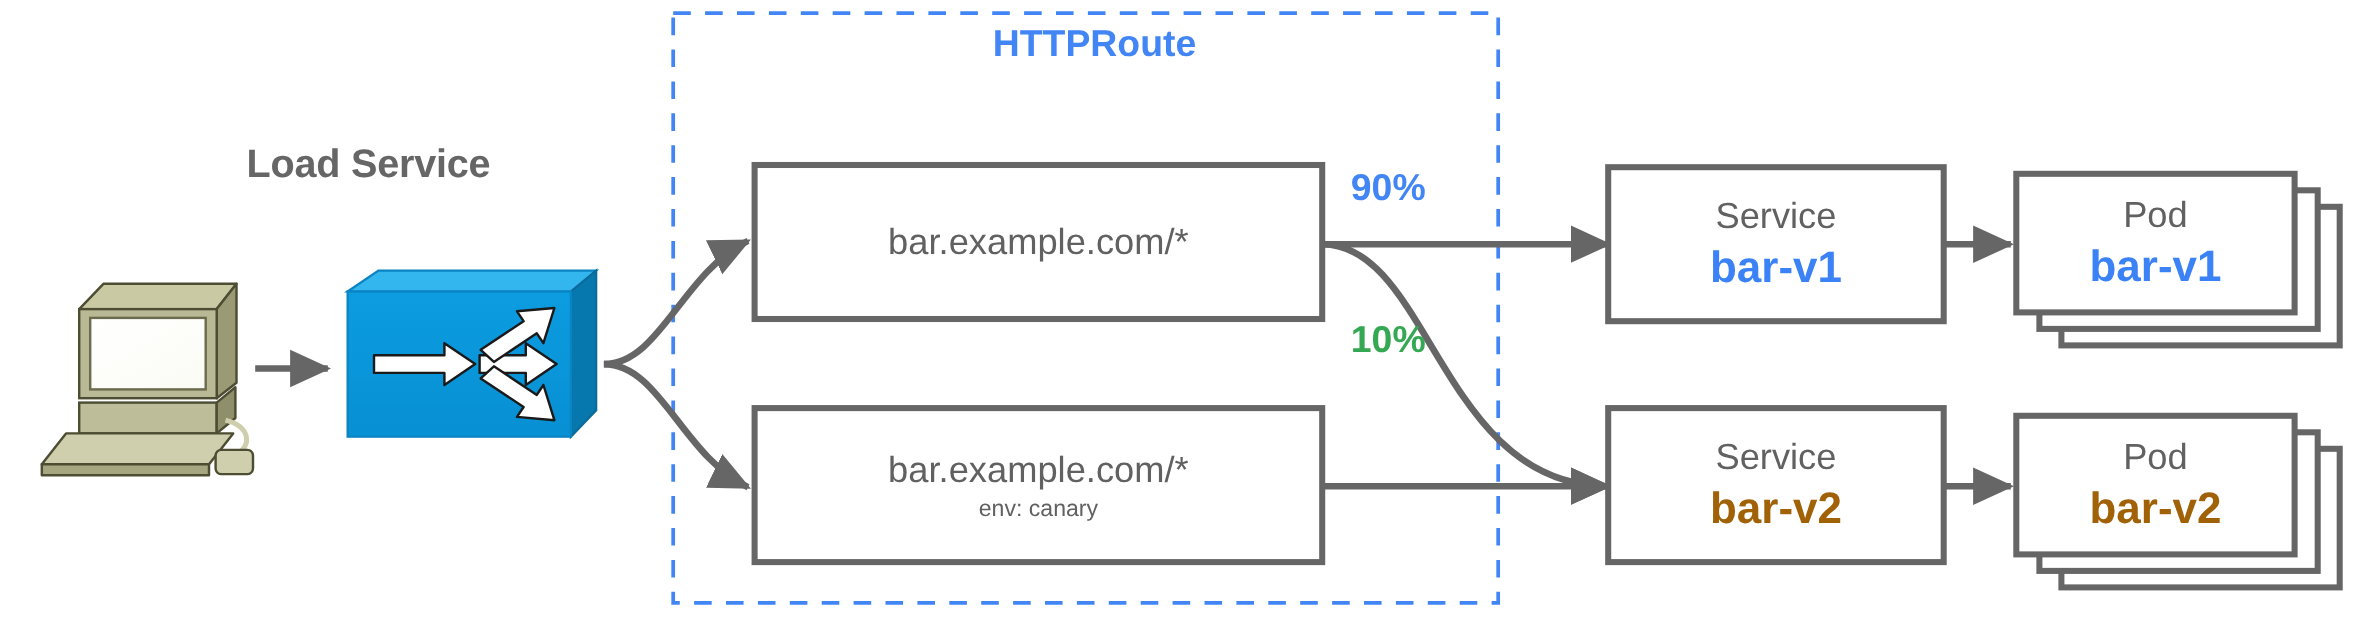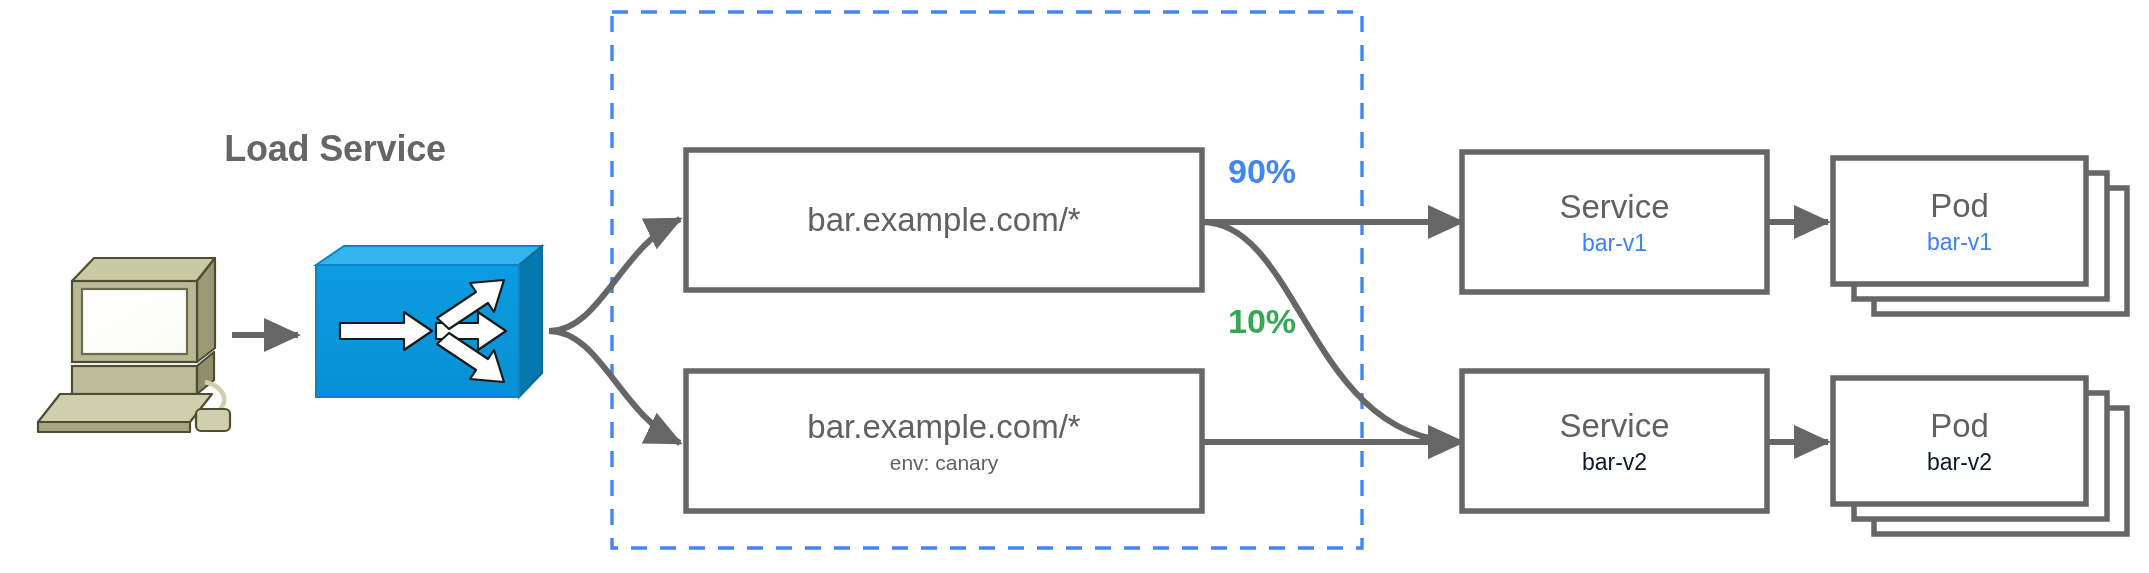--- a/index.html
+++ b/index.html
@@ -63,35 +63,35 @@
     font-size: 33px;
     color: #616161;
     line-height: 1.3;
   }
   .box-text .line-sub {
     font-size: 21px;
     color: #616161;
     line-height: 1.3;
   }
   .box-text .line-accent {
-    font-size: 23px;
-    font-weight: normal;
+    font-size: 40px;
+    font-weight: bold;
     line-height: 1.3;
   }
   .accent-blue { color: #3b82f6; }
-  .accent-green { color: #0f172a; }
+  .accent-green { color: #a16207; }
   .pct {
     position: absolute;
     font-size: 34px;
     font-weight: bold;
     white-space: nowrap;
     font-family: "Liberation Sans", sans-serif;
   }
   .pct-90 { left: 1228px; top: 152px; color: #4285f4; text-align: right; }
-  .pct-10 { left: 1228px; top: 290px; color: #34a853; margin-top: 12px; }
+  .pct-10 { left: 1228px; top: 290px; color: #34a853; }
 </style>
 </head>
 <body>
 
 <div id="stage">
 
   <svg id="diagram-svg" viewBox="0 0 2149 573" xmlns="http://www.w3.org/2000/svg">
     <defs>
       <marker id="arrow" viewBox="0 0 10 10" refX="9.2" refY="5" markerWidth="6.2" markerHeight="6.2" orient="auto-start-reverse">
         <path d="M 0 0.4 L 10 5 L 0 9.6 z" fill="#666666"></path>
@@ -174,20 +174,21 @@
     <g>
       <rect x="1874" y="408" width="253" height="126" fill="#ffffff" stroke="#666666" stroke-width="5.5"></rect>
       <rect x="1854" y="393" width="253" height="126" fill="#ffffff" stroke="#666666" stroke-width="5.5"></rect>
       <rect x="1833" y="378" width="253" height="126" fill="#ffffff" stroke="#666666" stroke-width="5.5"></rect>
     </g>
   </svg>
 
   <div class="lbl lbl-load-balancer">Load Service</div>
 
   <div class="lbl lbl-route-title">
+    <span>HTTPRoute</span>
   </div>
 
   <div class="box-text" style="left:686px; top:150px; width:516px; height:140px;">
     <span class="line-main">bar.example.com/*</span>
   </div>
 
   <div class="box-text" style="left:686px; top:371px; width:516px; height:140px;">
     <span class="line-main">bar.example.com/*</span>
     <span class="line-sub">env: canary</span>
   </div>

